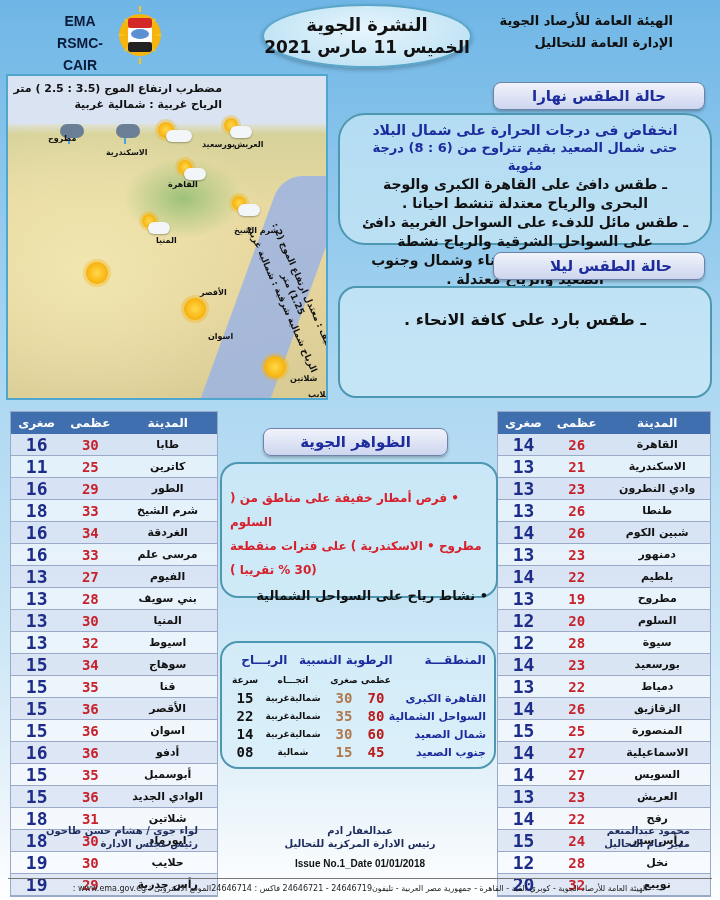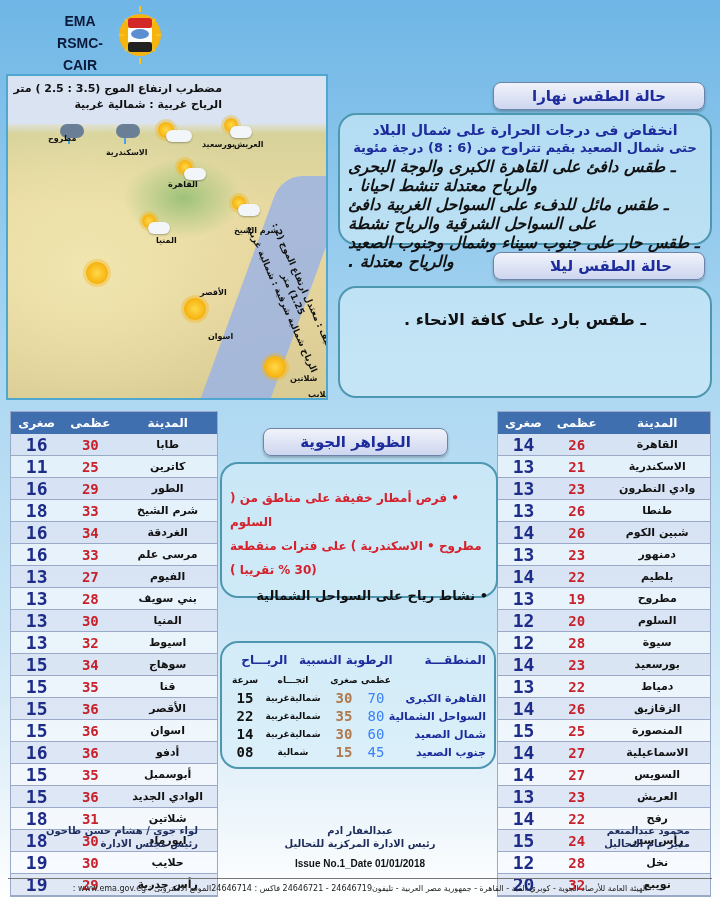--- a/index.html
+++ b/index.html
@@ -40,24 +40,24 @@
   .cloud { width:26px; height:12px; background:#f3f6f9; border-radius:8px; box-shadow: 0 1px 2px rgba(0,0,0,0.3); }
   .raincloud { width:24px; height:14px; background:#6a7f95; border-radius:8px; }
 
   
   .sec-head { border:1px solid #6d83a8; border-radius:8px; background: linear-gradient(180deg, #f1f3fb 0%, #cdd6ef 100%); box-shadow: 0 2px 3px rgba(0,0,0,0.25); text-align:center; direction:rtl; font-weight:bold; color:#1d2c9c; font-size:15px; }
   .day-head { left:493px; top:82px; width:212px; height:28px; line-height:26px; }
   .night-head { left:493px; top:252px; width:212px; height:28px; line-height:26px;padding-left:24px; }
   .phen-head { left:263px; top:428px; width:185px; height:28px; line-height:26px; }
 
   .panel { border:2px solid #4e97b1; border-radius:18px; background: rgba(214,238,249,0.6); }
-  .day-panel { left:338px; top:113px; width:374px; height:132px; padding:6px 8px; direction:rtl; text-align:center; }
+  .day-panel { left:338px; top:113px; width:374px; height:132px; padding:6px 18px; direction:rtl; text-align:center;border-radius:27px; }
   .day-panel .hl1 { font-weight:bold; font-size:14px; color:#1d2c9c; line-height:18px; }
   .day-panel .hl2 { font-weight:bold; font-size:13px; color:#1d2c9c; line-height:18px; }
-  .day-panel .ln { font-weight:bold; font-size:16px; color:#111; text-align:left; line-height:19px;font-style:italic; }
+  .day-panel .ln { font-weight:bold; font-size:14px; color:#111; text-align:center; line-height:19px; }
   .night-panel { left:338px; top:286px; width:374px; height:112px; direction:rtl; padding:22px 20px; }
   .night-panel .ln { font-weight:bold; font-size:16px; color:#111; text-align:center; }
 
   .phen-panel { left:220px; top:462px; width:278px; height:136px; direction:rtl; padding:22px 8px 8px 8px; }
   .phen-panel .red { font-weight:bold; font-size:12px; color:#d6202b; line-height:24px; text-align:left; }
   .phen-panel .blk { font-weight:bold; font-size:13px; color:#111; line-height:28px; text-align:right; }
 
   
   .ctable { border-collapse:collapse; direction:rtl; font-weight:bold; }
   .ctable th { background:#3f6fae; color:#fff; font-size:12px; height:22px; font-weight:bold; }
@@ -71,21 +71,21 @@
   .tbl-right { left:497px; top:411px; width:214px; }
   .tbl-wrap { border:1px solid #9aa9c8; }
 
   
   .hum-panel { left:220px; top:641px; width:276px; height:128px; direction:rtl; padding:6px 8px; }
   .hum-row { display:flex; direction:rtl; align-items:center; white-space:nowrap; }
   .hum-head { font-weight:bold; font-size:12px; color:#1d2c9c; }
   .hum-sub { font-size:9px; font-weight:bold; color:#111; }
   .hum-data { height:18px; }
   .hum-region { width:95px; font-size:11px; font-weight:bold; color:#1d2c9c; text-align:right; }
-  .hum-max { width:30px; font-family:"DejaVu Sans Mono",monospace; font-weight:normal; font-size:14px; color:#3b82f6; text-align:center; }
+  .hum-max { width:30px; font-family:"DejaVu Sans Mono",monospace; font-weight:bold; font-size:14px; color:#b91c1c; text-align:center; }
   .hum-min { width:34px; font-family:"DejaVu Sans Mono",monospace; font-weight:bold; font-size:14px; color:#b07a4e; text-align:center; }
   .hum-dir { width:68px; font-size:9px; font-weight:bold; color:#111; text-align:center; }
   .hum-spd { width:28px; font-family:"DejaVu Sans Mono",monospace; font-weight:bold; font-size:14px; color:#111; text-align:center; }
 
   
   .sig { direction:rtl; text-align:center; font-size:10px; font-weight:bold; color:#1d2c5a; line-height:13px; }
   .sig1 { left:560px; top:824px; width:130px; text-align:right; }
   .sig2 { left:260px; top:824px; width:200px; }
   .sig3 { left:28px; top:824px; width:170px;text-align:right; }
   .issue { left:240px; top:858px; width:240px; text-align:center; font-family:"Liberation Sans",sans-serif; font-size:10px; font-weight:bold; color:#111; }
@@ -113,20 +113,28 @@
         <line x1="7" y1="15" x2="11" y2="19"></line>
           <line x1="33" y1="43" x2="37" y2="47"></line>
         <line x1="37" y1="15" x2="33" y2="19"></line>
           <line x1="11" y1="43" x2="7" y2="47"></line>
       </g>
       <rect x="10" y="14" width="24" height="10" rx="3" fill="#d42828"></rect>
       <rect x="10" y="24" width="24" height="14" fill="#ffffff"></rect>
       <rect x="10" y="38" width="24" height="10" rx="3" fill="#222"></rect>
       <ellipse cx="22" cy="30" rx="9" ry="5" fill="#5b8fd1"></ellipse>
     </svg>
+  </div>
+  <div class="abs title-oval">
+    <div class="t1">النشرة الجوية</div>
+    <div class="t2">الخميس 11 مارس 2021</div>
+  </div>
+  <div class="abs org">
+    <div>الهيئة العامة للأرصاد الجوية</div>
+    <div>الإدارة العامة للتحاليل</div>
   </div>
 </div>
 
 <div class="abs map">
   <div class="abs sea-med"></div>
   <div class="abs red-sea"></div>
   <div class="abs map-txt map-caption1">مضطرب   ارتفاع الموج  (3.5 : 2.5 ) متر</div>
   <div class="abs map-txt map-caption2">الرياح      غربية : شمالية غربية</div>
   <div class="abs red-sea-cap">
     <div>خفيف : معتدل  ارتفاع الموج (2 : 1.25) متر</div>

